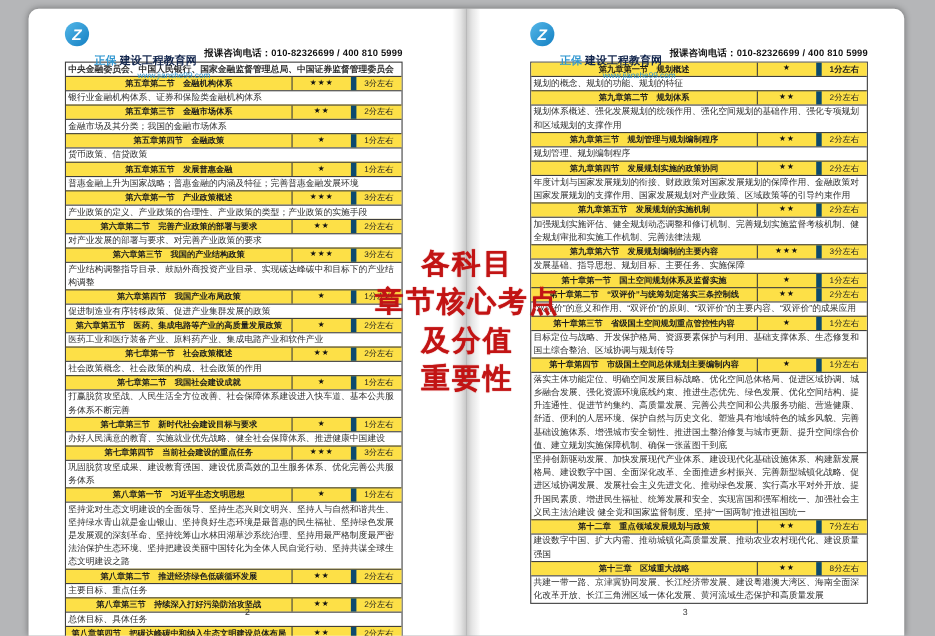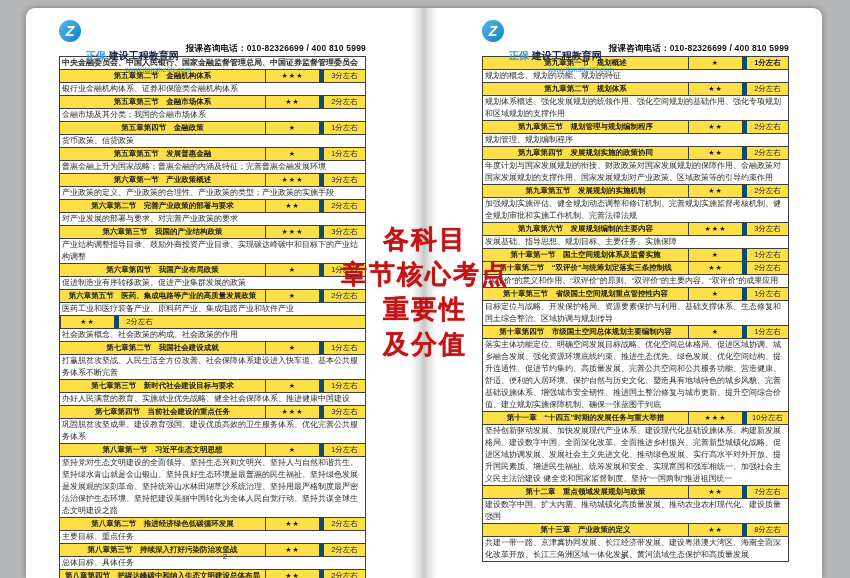--- a/index.html
+++ b/index.html
@@ -161,20 +161,21 @@
         </div>
         <div class="tr section">
           <div class="td title">第六章第五节　医药、集成电路等产业的高质量发展政策</div>
           <div class="td stars">★</div>
           <div class="td score">2分左右</div>
         </div>
         <div class="tr">
           <div class="td content">医药工业和医疗装备产业、原料药产业、集成电路产业和软件产业</div>
         </div>
         <div class="tr section">
+          <div class="td title">第七章第一节　社会政策概述</div>
           <div class="td stars">★★</div>
           <div class="td score">2分左右</div>
         </div>
         <div class="tr">
           <div class="td content">社会政策概念、社会政策的构成、社会政策的作用</div>
         </div>
         <div class="tr section">
           <div class="td title">第七章第二节　我国社会建设成就</div>
           <div class="td stars">★</div>
           <div class="td score">1分左右</div>
@@ -313,49 +314,44 @@
           <div class="td content">目标定位与战略、开发保护格局、资源要素保护与利用、基础支撑体系、生态修复和国土综合整治、区域协调与规划传导</div>
         </div>
         <div class="tr section">
           <div class="td title">第十章第四节　市级国土空间总体规划主要编制内容</div>
           <div class="td stars">★</div>
           <div class="td score">1分左右</div>
         </div>
         <div class="tr">
           <div class="td content">落实主体功能定位、明确空间发展目标战略、优化空间总体格局、促进区域协调、城乡融合发展、强化资源环境底线约束、推进生态优先、绿色发展、优化空间结构、提升连通性、促进节约集约、高质量发展、完善公共空间和公共服务功能、营造健康、舒适、便利的人居环境、保护自然与历史文化、塑造具有地域特色的城乡风貌、完善基础设施体系、增强城市安全韧性、推进国土整治修复与城市更新、提升空间综合价值、建立规划实施保障机制、确保一张蓝图干到底</div>
         </div>
-        <div class="tr section">
-          <div class="td title">第十一章　“十四五”时期的发展任务与重大举措</div>
-          <div class="td stars">★★★</div>
-          <div class="td score">10分左右</div>
-        </div>
         <div class="tr">
           <div class="td content">坚持创新驱动发展、加快发展现代产业体系、建设现代化基础设施体系、构建新发展格局、建设数字中国、全面深化改革、全面推进乡村振兴、完善新型城镇化战略、促进区域协调发展、发展社会主义先进文化、推动绿色发展、实行高水平对外开放、提升国民素质、增进民生福祉、统筹发展和安全、实现富国和强军相统一、加强社会主义民主法治建设 健全党和国家监督制度、坚持“一国两制”推进祖国统一</div>
         </div>
         <div class="tr section">
           <div class="td title">第十二章　重点领域发展规划与政策</div>
           <div class="td stars">★★</div>
           <div class="td score">7分左右</div>
         </div>
         <div class="tr">
           <div class="td content">建设数字中国、扩大内需、推动城镇化高质量发展、推动农业农村现代化、建设质量强国</div>
         </div>
         <div class="tr section">
-          <div class="td title">第十三章　产业政策的定义</div>
+          <div class="td title">第十三章　区域重大战略</div>
           <div class="td stars">★★</div>
           <div class="td score">8分左右</div>
         </div>
         <div class="tr">
           <div class="td content">共建一带一路、京津冀协同发展、长江经济带发展、建设粤港澳大湾区、海南全面深化改革开放、长江三角洲区域一体化发展、黄河流域生态保护和高质量发展</div>
         </div>
       </div>
     <div class="pagenum">3</div>
   </div>
 
   <div class="spine"></div>
 </div>
 
 <div class="overlay">
   <div class="ol-line">各科目</div>
   <div class="ol-line">章节核心考点</div>
+  <div class="ol-line">及分值</div>
   <div class="ol-line">重要性</div>
-  <div class="ol-line">及分值</div>
 </div>
 
 </body></html>

